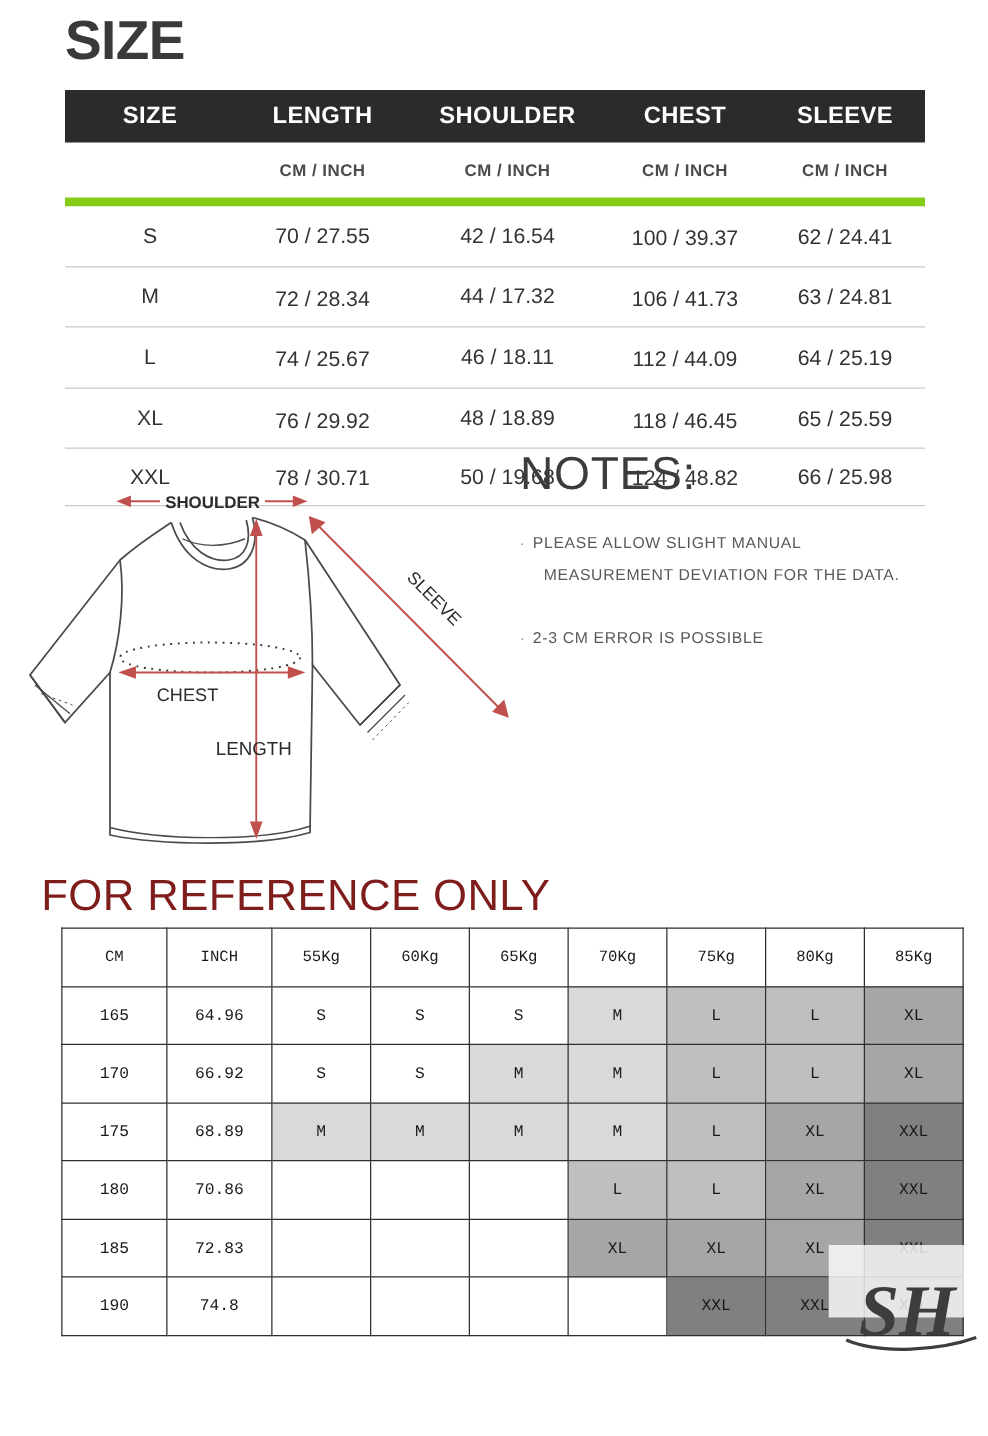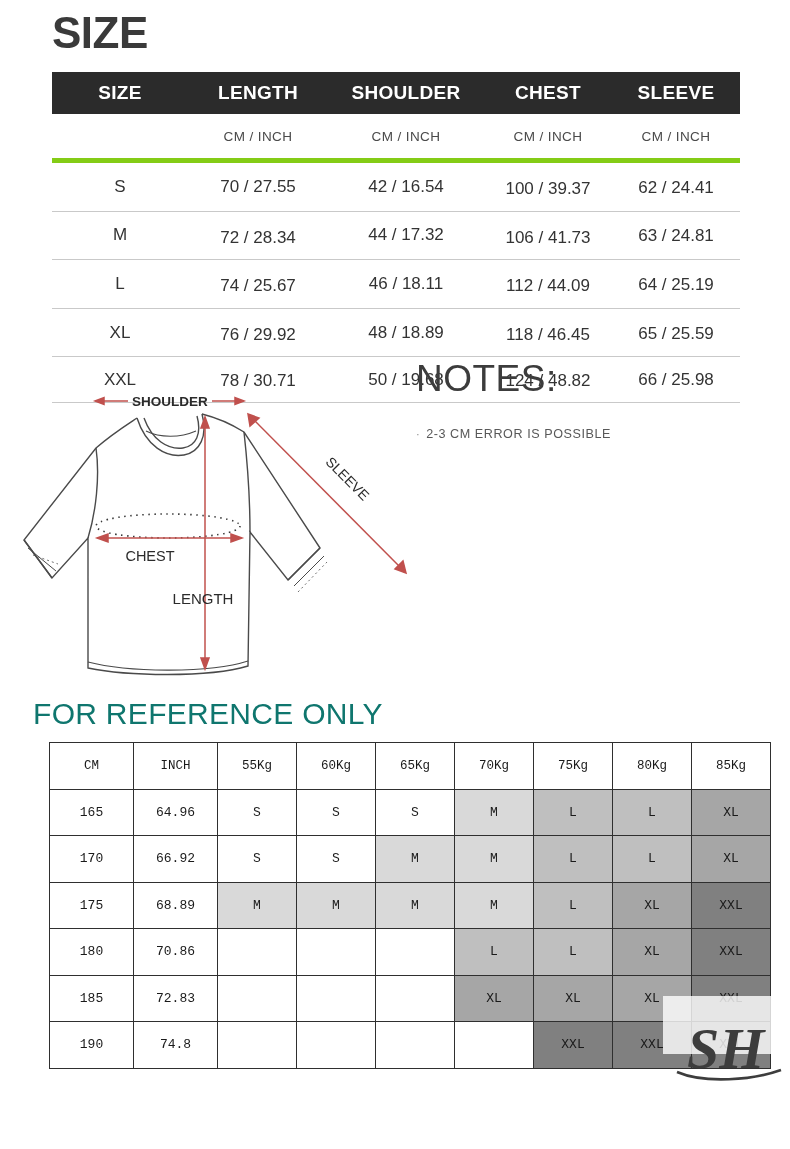--- a/index.html
+++ b/index.html
@@ -50,22 +50,23 @@
     color: #ffffff;
     font-size: 19px;
     font-weight: bold;
     height: 40px;
     letter-spacing: 0.3px;
   }
   tr.unit-row td {
     font-size: 13.5px;
     color: #4a4a4a;
     height: 42px;
-    border-bottom: 5px solid #84cc16;
+    border-bottom: 7px solid #84cc16;
     letter-spacing: 0.4px;
+    font-weight: bold;
   }
   tr.data-row td {
     font-size: 17px;
     color: #333333;
     height: 40.6px;
     border-bottom: 1px solid #c9c9c9;
   }
   tr.data-row td.size-col {
     font-size: 17px;
   }
@@ -115,22 +116,22 @@
   }
   .note-indent {
     padding-left: 19px;
   }
 
   
   #ref-title {
     position: absolute;
     left: 33px;
     top: 697px;
-    font-size: 30px;
-    color: #0f766e;
+    font-size: 35px;
+    color: #7f1d1d;
     letter-spacing: 0.3px;
     font-family: "Liberation Sans", sans-serif;
     text-align: center;
   }
 
   #ref-table-wrap {
     position: absolute;
     left: 49px;
     top: 742px;
     width: 718px;
@@ -326,20 +327,26 @@
 
   <text x="203" y="232" text-anchor="middle" font-family="Liberation Sans, sans-serif" font-size="15" fill="#2b2b2b">LENGTH</text>
 
   <text x="344" y="110" text-anchor="middle" font-family="Liberation Sans, sans-serif" font-size="14" fill="#2b2b2b" transform="rotate(45 344 110)">SLEEVE</text>
 </svg>
 
 <div id="notes-block">
   <div id="notes-heading">NOTES:</div>
 
 
+  <div class="note-item">
+    <div class="note-line">
+      <span class="note-bullet">·</span><span>PLEASE ALLOW SLIGHT MANUAL</span>
+    </div>
+    <div class="note-line note-indent">MEASUREMENT DEVIATION FOR THE DATA.</div>
+  </div>
 
   <div class="note-item">
     <div class="note-line">
       <span class="note-bullet">·</span><span>2-3 CM ERROR IS POSSIBLE</span>
     </div>
   </div>
 </div>
 
 <div id="ref-title">FOR REFERENCE ONLY</div>
 

